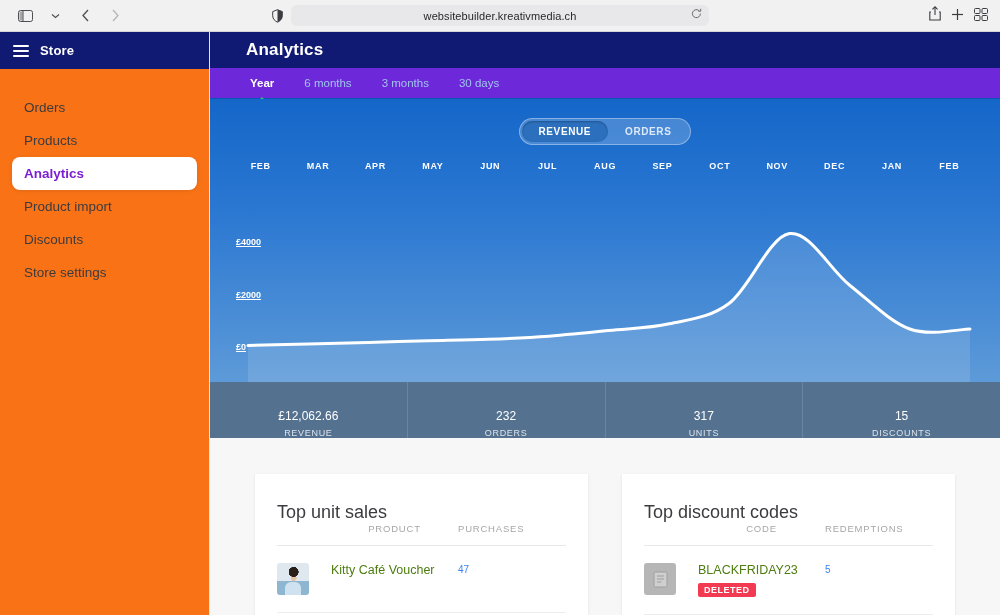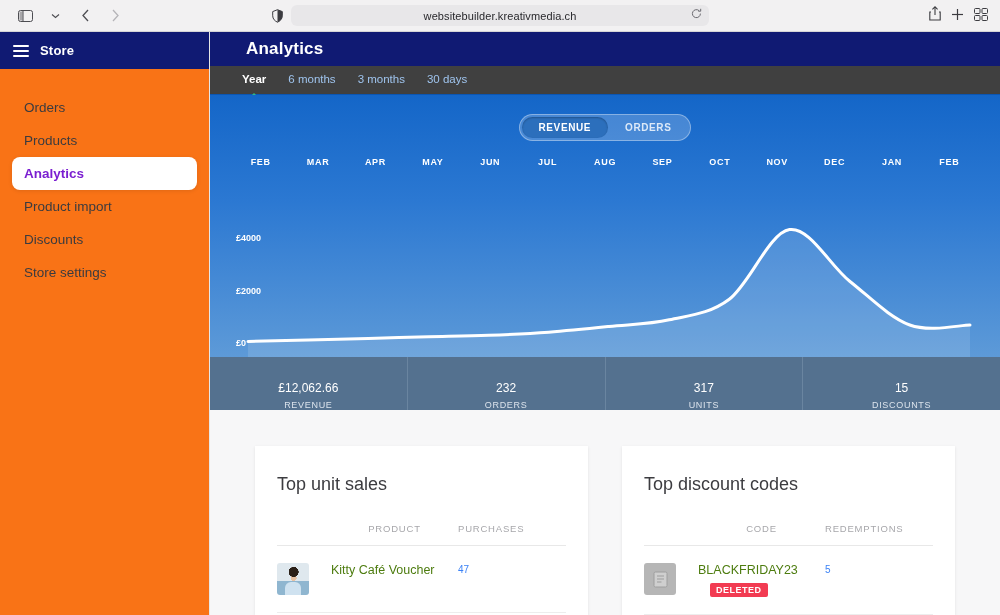--- a/index.html
+++ b/index.html
@@ -87,23 +87,23 @@
   .main { width: 790px; height: 583px; display: flex; flex-direction: column; background: #f7f7f8; }
   .topbar {
     height: 37px; background: #101a73;
     display: flex; align-items: center;
     padding-left: 36px;
   }
   .topbar h1 { font-size: 17px; color: #fff; font-weight: bold; letter-spacing: .2px; }
 
   .tabsbar {
     height: 32px;
-    background: #404040;
+    background: #6d28d9;
     display: flex; align-items: center;
-    padding-left: 32px; gap: 22px;
+    padding-left: 40px; gap: 30px;
     position: relative;
     border-bottom: 1px solid #0b56b3;
   }
   .tab {
     font-size: 11.5px; color: #9fc4ee;
     cursor: pointer; position: relative;
     padding-bottom: 1px;
   }
   .tab.active { color: #ffffff; font-weight: bold; }
   .tab.active::after {
@@ -147,21 +147,21 @@
   }
   .month {
     flex: 1; text-align: center;
     font-size: 9px; font-weight: bold; letter-spacing: .7px;
     color: #ffffff;
   }
   .plot { position: absolute; left: 0; top: 104px; width: 790px; height: 186px; }
   .plot svg { display: block; }
   .ylab {
     position: absolute; left: 26px;
-    font-size: 9px; color: #ffffff; font-weight: bold;
+    font-size: 9px; color: #ffffff; font-weight: bold; text-decoration: underline;
   }
 
   
   .stats {
     height: 58px;
     background: #54718f;
     display: flex;
   }
   .stat {
     flex: 1;
@@ -183,21 +183,20 @@
   }
   .card {
     flex: 1;
     background: #ffffff;
     box-shadow: 0 1px 3px rgba(0,0,0,.09);
     padding: 28px 22px 0 22px;
   }
   .card h2 {
     font-size: 18px; font-weight: normal;
     color: #3c3c40;
-    margin-bottom: 28px;
   }
   .tbl { width: 100%; }
   .thead {
     display: flex;
     padding: 0 0 11px 54px;
     border-bottom: 1px solid #e8e8e8;
   }
   .th {
     font-size: 9.5px; letter-spacing: .8px;
     color: #a7a7ab;
@@ -235,21 +234,20 @@
   .cellmain { flex: 1; }
   .cell-title { font-size: 12.5px; color: #4d7c0f; }
   .badge {
     display: inline-block;
     margin-top: 6px;
     background: #f23b52;
     color: #fff;
     font-size: 9px; font-weight: bold; letter-spacing: .5px;
     padding: 2px 6px;
     border-radius: 2px;
-    margin-left: 12px;
   }
   .cellnum { width: 108px; font-size: 10px; color: #3b82f6; padding-top: 1px; }
 </style>
 </head>
 <body>
 
 <div class="browser-bar">
   <div class="chrome-left">
     <div class="chrome-btn">
       <svg width="15" height="12" viewBox="0 0 15 12">

